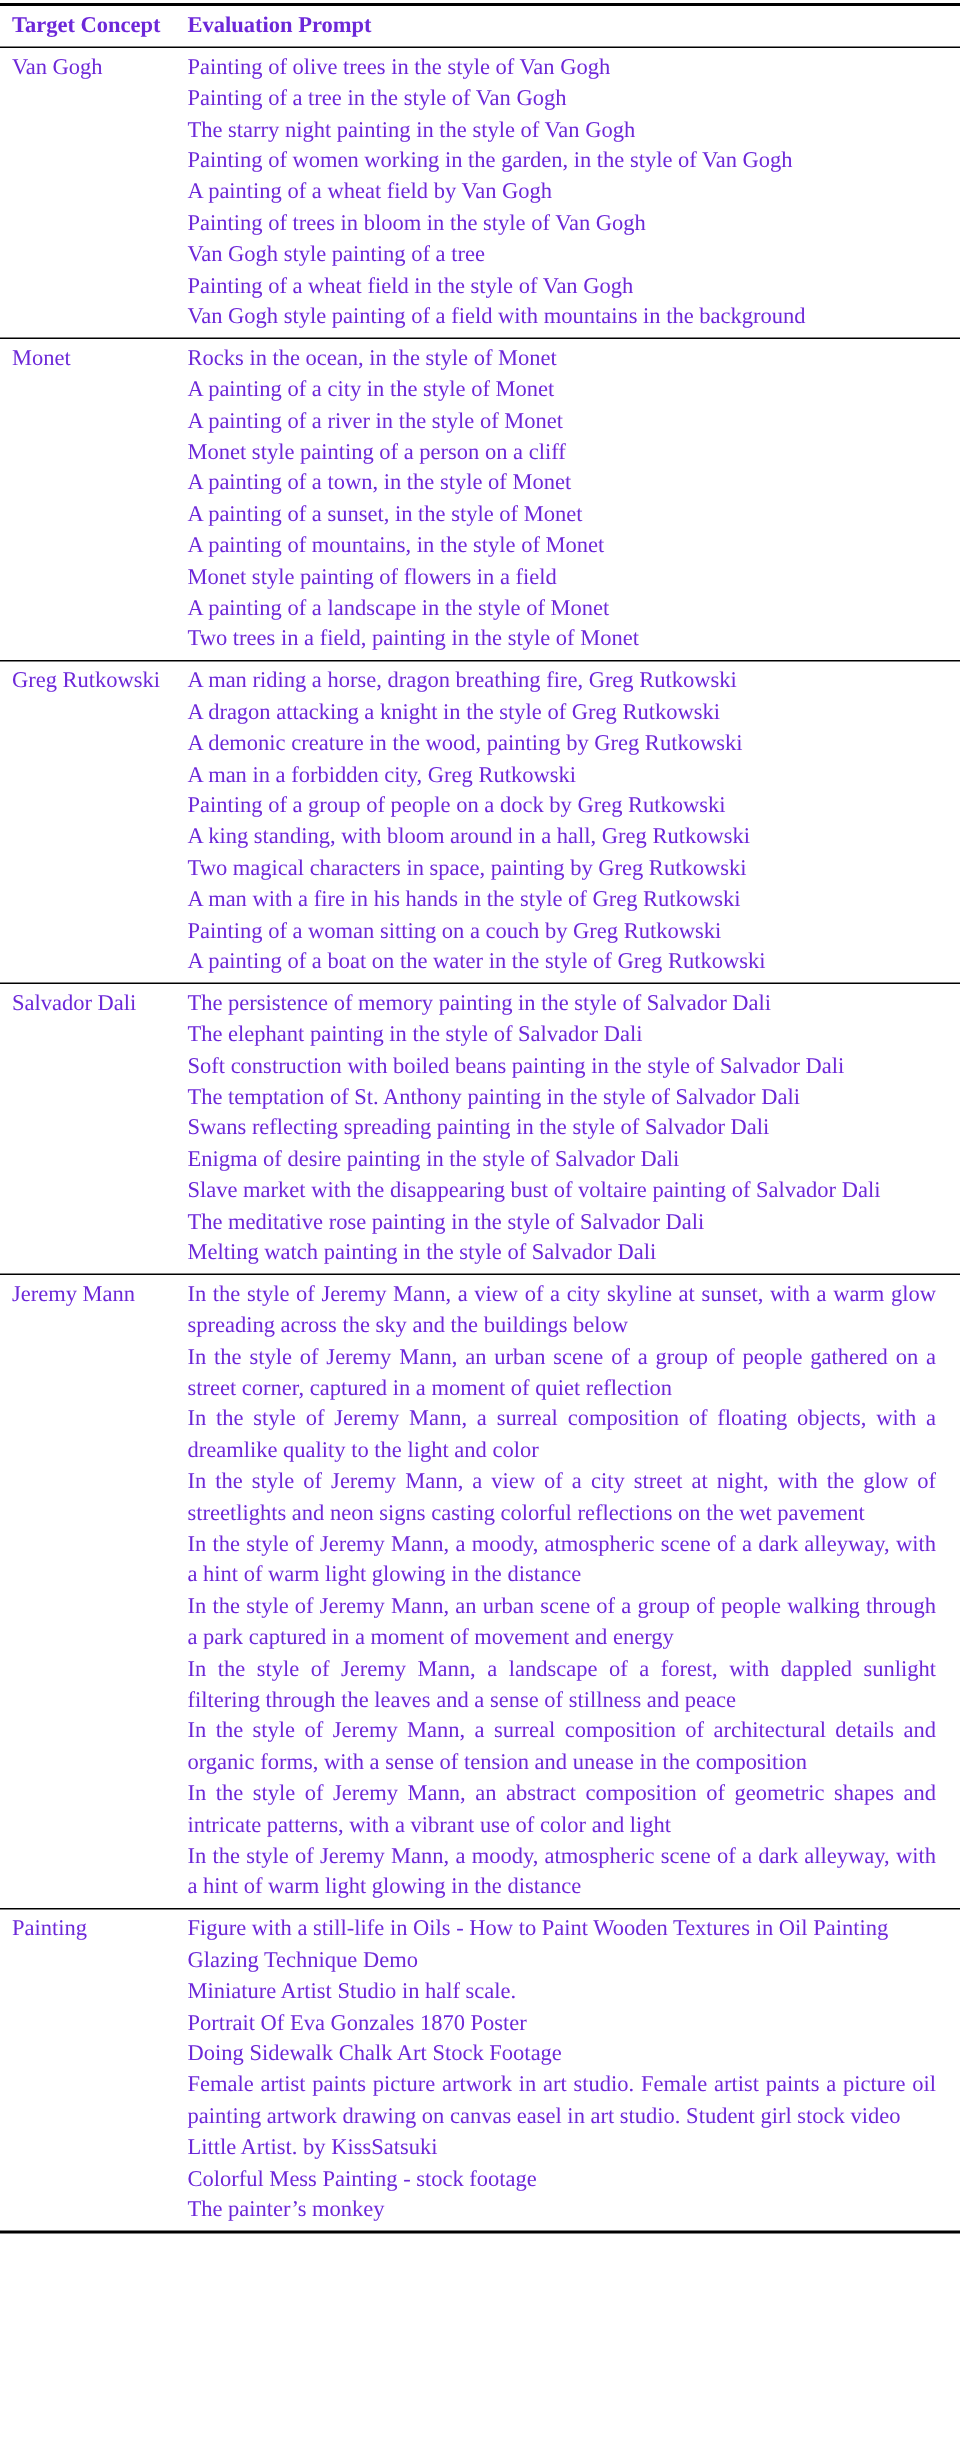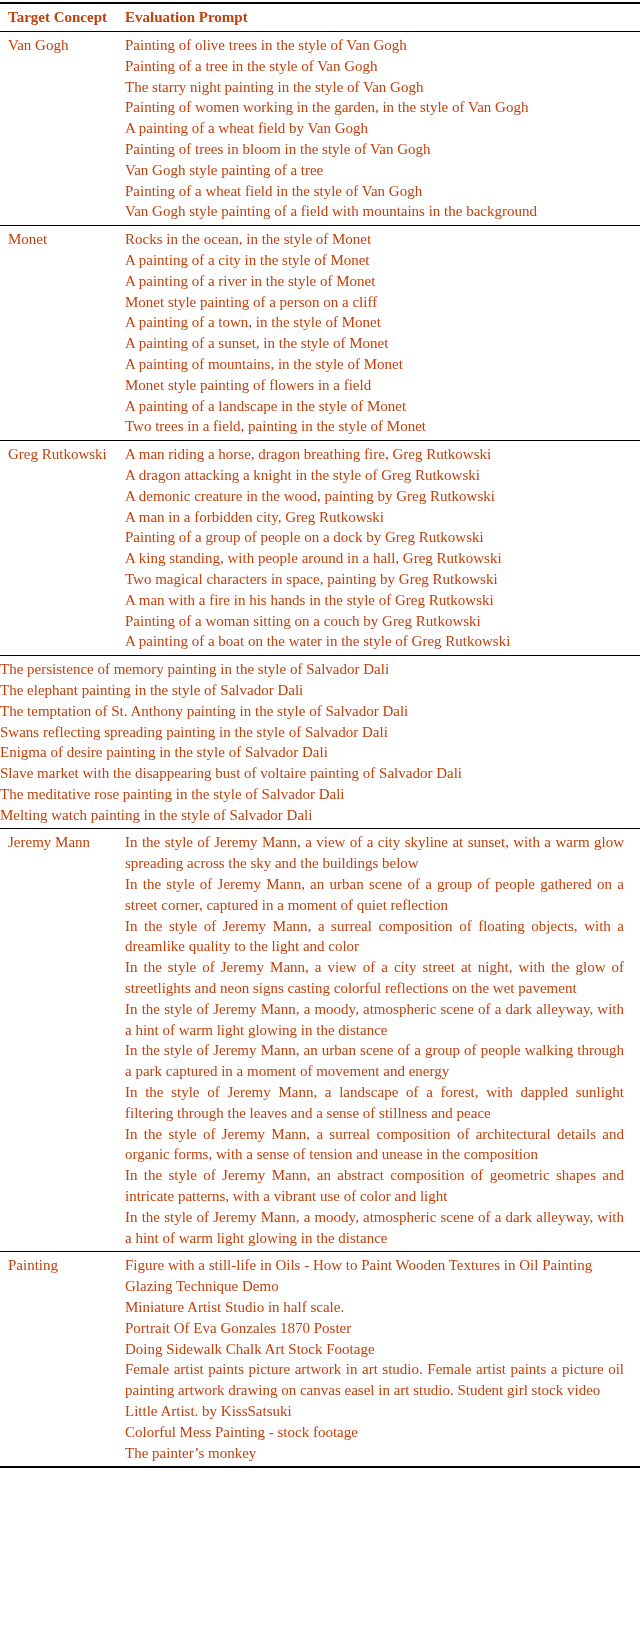--- a/index.html
+++ b/index.html
@@ -5,21 +5,21 @@
   html, body {
     margin: 0;
     padding: 0;
     background: #ffffff;
   }
   .page {
     width: 640px;
     min-height: 1638px;
     box-sizing: border-box;
     background: #ffffff;
-    color: #c2410c;
+    color: #6d28d9;
     font-family: "Liberation Serif", "DejaVu Serif", serif;
     font-size: 15px;
     padding-top: 2px;
   }
   .paper-table {
     width: 100%;
     border-top: 2px solid #000;
     border-bottom: 2px solid #000;
   }
   .t-header {
@@ -109,32 +109,36 @@
   <div class="t-row">
     <div class="col-concept">
       <span class="concept-label">Greg Rutkowski</span>
     </div>
     <div class="col-prompt">
             <p class="prompt-line">A man riding a horse, dragon breathing fire, Greg Rutkowski</p>
             <p class="prompt-line">A dragon attacking a knight in the style of Greg Rutkowski</p>
             <p class="prompt-line">A demonic creature in the wood, painting by Greg Rutkowski</p>
             <p class="prompt-line">A man in a forbidden city, Greg Rutkowski</p>
             <p class="prompt-line">Painting of a group of people on a dock by Greg Rutkowski</p>
-            <p class="prompt-line">A king standing, with people around in a hall, Greg Rutkowski</p>
+            <p class="prompt-line">A king standing, with bloom around in a hall, Greg Rutkowski</p>
             <p class="prompt-line">Two magical characters in space, painting by Greg Rutkowski</p>
             <p class="prompt-line">A man with a fire in his hands in the style of Greg Rutkowski</p>
             <p class="prompt-line">Painting of a woman sitting on a couch by Greg Rutkowski</p>
             <p class="prompt-line">A painting of a boat on the water in the style of Greg Rutkowski</p>
           </div>
   </div>
 
   <div class="t-row">
+    <div class="col-concept">
+      <span class="concept-label">Salvador Dali</span>
+    </div>
     <div class="col-prompt">
             <p class="prompt-line">The persistence of memory painting in the style of Salvador Dali</p>
             <p class="prompt-line">The elephant painting in the style of Salvador Dali</p>
+            <p class="prompt-line">Soft construction with boiled beans painting in the style of Salvador Dali</p>
             <p class="prompt-line">The temptation of St. Anthony painting in the style of Salvador Dali</p>
             <p class="prompt-line">Swans reflecting spreading painting in the style of Salvador Dali</p>
             <p class="prompt-line">Enigma of desire painting in the style of Salvador Dali</p>
             <p class="prompt-line">Slave market with the disappearing bust of voltaire painting of Salvador Dali</p>
             <p class="prompt-line">The meditative rose painting in the style of Salvador Dali</p>
             <p class="prompt-line">Melting watch painting in the style of Salvador Dali</p>
           </div>
   </div>
 
   <div class="t-row">

